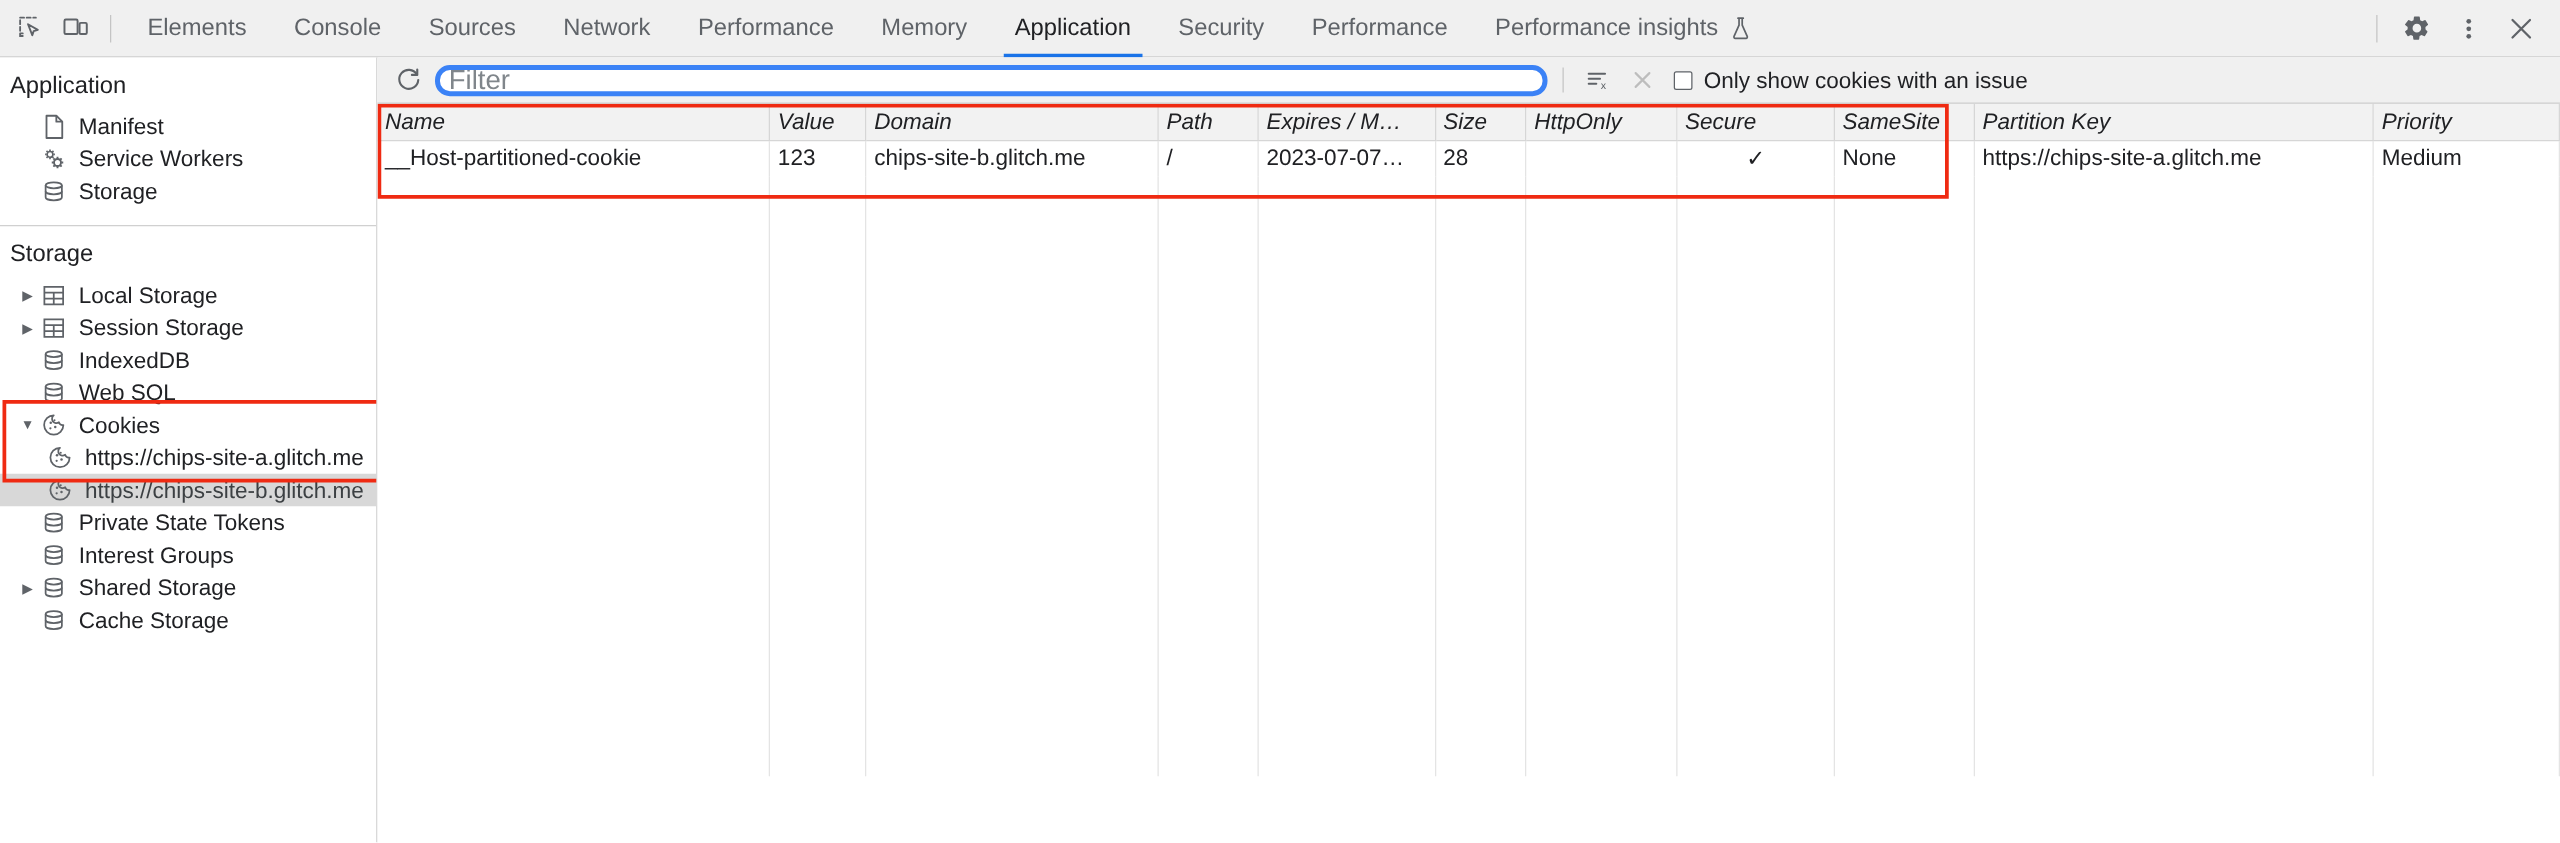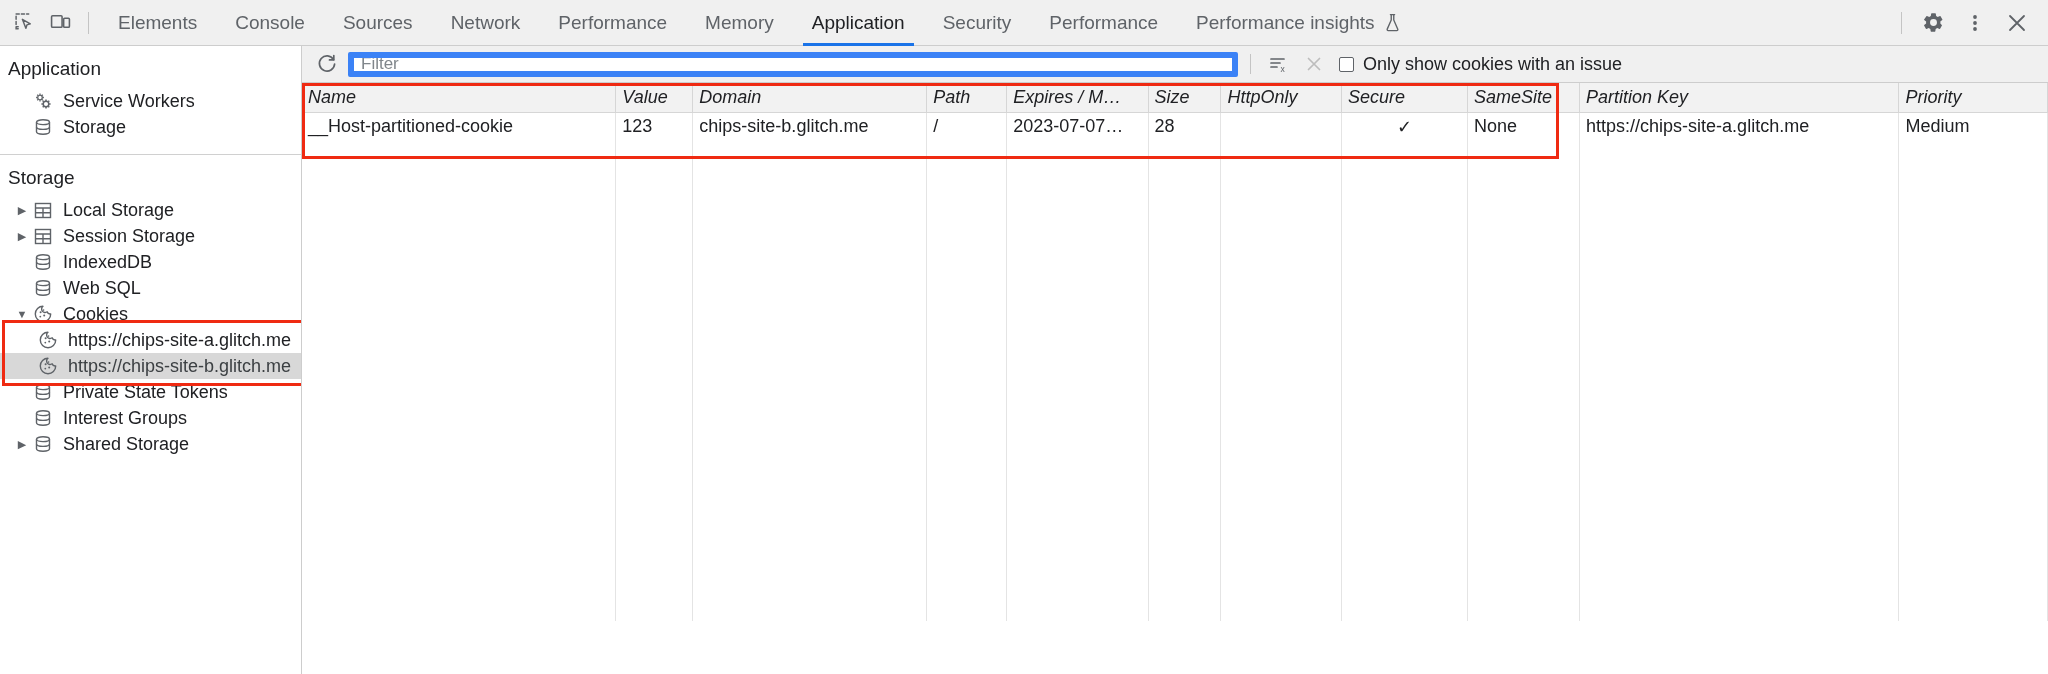--- a/index.html
+++ b/index.html
@@ -97,22 +97,22 @@
     height: 37px; min-height:37px;
     background:#f0f0f0;
     border-bottom:1px solid #cdcdcd;
     display:flex; align-items:center; gap:6px;
     padding: 0 8px 0 10px;
   }
   .fb-icon { width:30px; height:28px; display:flex; align-items:center; justify-content:center; color:#5f6368; cursor:pointer;}
   .fb-icon.disabled { color:#bdbdbd; }
   .filter-input {
     flex: 0 0 auto; width: 890px; height: 25px;
-    border:6px solid #3b82f6; background:#fff; border-radius:2px;
-    font-size:17px; color:#202124; padding: 0 7px;
+    border:4px solid #3b82f6; background:#fff; border-radius:12px;
+    font-size:22px; color:#202124; padding: 0 7px;
     font-family:"Liberation Sans", sans-serif;
   }
   .filter-input::placeholder { color:#80868b; }
   .fb-sep { width:1px; height:20px; background:#c4c4c4; margin:0 6px; }
   .checkrow { display:flex; align-items:center; gap:9px; margin-left:4px; cursor:pointer;}
   .checkbox {
     width:15px; height:15px; border:1px solid #5f6368; border-radius:2px; background:#fff;
   }
   .checkrow span { font-size:18px; color:#202124; }
 
@@ -236,20 +236,30 @@
     </div>
   </div>
 
   <div class="body">
 
     <div class="sidebar">
 
       <div class="side-group">
         <div class="side-section-title">Application</div>
 
+        <div class="side-item lvl1">
+          <div class="twisty empty">▶</div>
+          <div class="si-icon">
+            <svg width="19" height="21" viewBox="0 0 18 20">
+              <path d="M3 1.5h7.5L15 6v12.5H3z" fill="none" stroke="#5f6368" stroke-width="1.4" stroke-linejoin="round"></path>
+              <path d="M10.5 1.5V6H15" fill="none" stroke="#5f6368" stroke-width="1.4" stroke-linejoin="round"></path>
+            </svg>
+          </div>
+          <div class="si-label">Manifest</div>
+        </div>
 
         <div class="side-item lvl1">
           <div class="twisty empty">▶</div>
           <div class="si-icon">
             <svg width="21" height="21" viewBox="0 0 21 21">
               <g fill="none" stroke="#5f6368" stroke-width="1.3">
                 <circle cx="7" cy="6.5" r="2.3"></circle>
                 <path d="M7 2.6v1.2M7 9.2v1.2M3.1 6.5h1.2M9.7 6.5h1.2M4.2 3.7l.9.9M8.9 8.4l.9.9M9.8 3.7l-.9.9M5.1 8.4l-.9.9"></path>
               </g>
               <g fill="none" stroke="#5f6368" stroke-width="1.5">
@@ -410,20 +420,33 @@
               <g fill="none" stroke="#5f6368" stroke-width="1.4">
                 <ellipse cx="10" cy="5.2" rx="6.5" ry="2.4"></ellipse>
                 <path d="M3.5 5.2v9.6c0 1.33 2.91 2.4 6.5 2.4s6.5-1.07 6.5-2.4V5.2"></path>
                 <path d="M3.5 10c0 1.33 2.91 2.4 6.5 2.4s6.5-1.07 6.5-2.4"></path>
               </g>
             </svg>
           </div>
           <div class="si-label">Shared Storage</div>
         </div>
 
+        <div class="side-item lvl1">
+          <div class="twisty empty">▶</div>
+          <div class="si-icon">
+            <svg width="20" height="20" viewBox="0 0 20 20">
+              <g fill="none" stroke="#5f6368" stroke-width="1.4">
+                <ellipse cx="10" cy="5.2" rx="6.5" ry="2.4"></ellipse>
+                <path d="M3.5 5.2v9.6c0 1.33 2.91 2.4 6.5 2.4s6.5-1.07 6.5-2.4V5.2"></path>
+                <path d="M3.5 10c0 1.33 2.91 2.4 6.5 2.4s6.5-1.07 6.5-2.4"></path>
+              </g>
+            </svg>
+          </div>
+          <div class="si-label">Cache Storage</div>
+        </div>
       </div>
 
       <div class="red-box" style="left:2px; top:274px; width:305px; height:66px;"></div>
     </div>
 
     <div class="main">
 
       <div class="filterbar">
         <div class="fb-icon">
           <svg width="22" height="22" viewBox="0 0 22 22">

